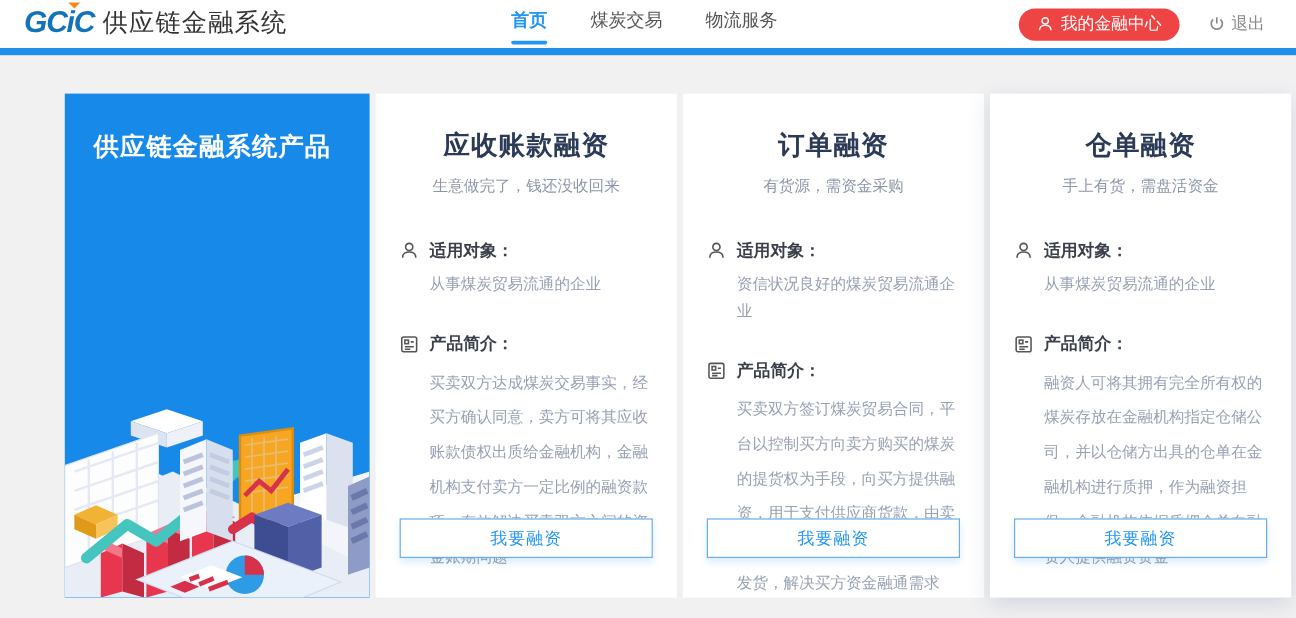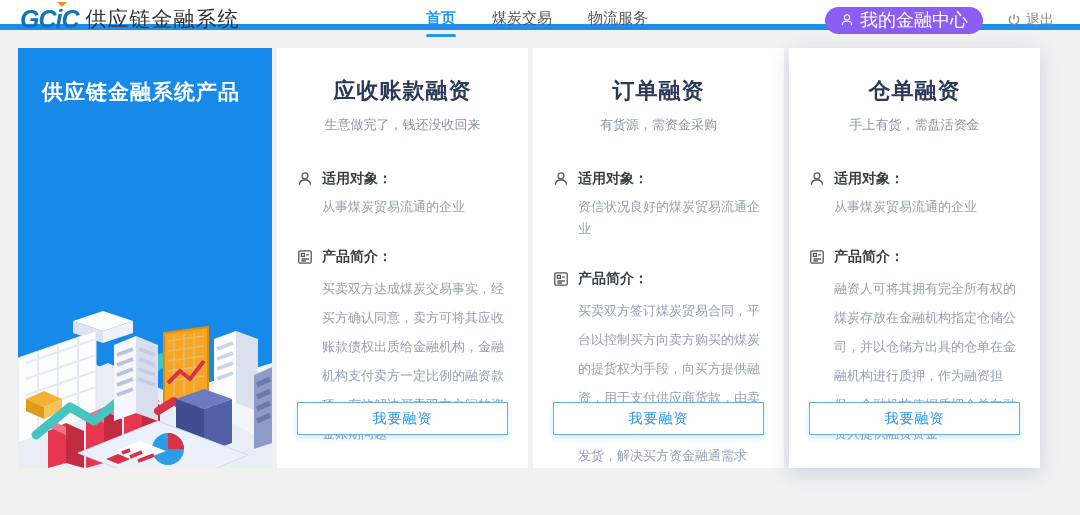--- a/index.html
+++ b/index.html
@@ -1,42 +1,42 @@
 <!DOCTYPE html>
 <html><head>
 <meta charset="utf-8">
 <style>
   * { margin:0; padding:0; box-sizing:border-box; }
   html,body { width:1080px; height:515px; overflow:hidden; }
   body { font-family:"Liberation Sans","DejaVu Sans",sans-serif; background:#f1f1f2; }
 
   
-  .header { position:relative; height:24px; background:#ffffff; }
+  .header { position:relative; height:40px; background:#ffffff; }
   .logo { position:absolute; left:20px; top:5px; display:flex; align-items:center; }
   .logo-mark { font-weight:bold; font-style:italic; font-size:25px; color:#1273b8; letter-spacing:-1px; line-height:28px; }
   .logo-i { position:relative; display:inline-block; }
   .i-hat { position:absolute; left:1px; top:-3px; width:0; height:0;
            border-left:5px solid transparent; border-right:5px solid transparent; border-top:5px solid #f5891f; }
   .logo-cn { font-size:21px; color:#333; margin-left:7px; letter-spacing:1px; }
 
   .nav { position:absolute; left:426px; top:0; height:40px; display:flex; gap:36px; align-items:center; }
   .nav-item { font-size:15px; color:#555; cursor:pointer; position:relative; height:40px; line-height:36px; }
   .nav-item.active { color:#2196f3; font-weight:bold; }
   .nav-item.active::after { content:""; position:absolute; left:0; right:0; bottom:3px; height:3px; background:#2196f3; border-radius:2px; }
 
   .header-right { position:absolute; right:26px; top:0; height:40px; display:flex; align-items:center; gap:24px; }
-  .fin-center-btn { display:flex; align-items:center; gap:6px; background:#8b5cf6; color:#fff;
-                    border:none; height:27px; padding:0 15px; border-radius:14px; font-size:18px; cursor:pointer;
+  .fin-center-btn { display:flex; align-items:center; gap:6px; background:#ef4444; color:#fff;
+                    border:none; height:27px; padding:0 15px; border-radius:14px; font-size:14px; cursor:pointer;
                     font-family:inherit; }
   .logout { display:flex; align-items:center; gap:5px; color:#888; font-size:14px; cursor:pointer;text-align:right; }
 
   .blue-bar { height:6px; background:#1e8ee9; }
 
   
-  .main { padding:18px 0 0 18px; }
+  .main { padding:32px 0 0 18px;margin-left:36px; }
   .cards { display:flex; gap:5px; }
   .card { height:420px; background:#fff; position:relative; }
 
   .promo-card { width:254px; background:#1789e8; color:#fff; overflow:hidden; }
   .promo-title { font-size:21px; font-weight:bold; margin:30px 24px 0; letter-spacing:1px; }
   .promo-sub { font-size:14px; margin:26px 24px 0; }
   .illus { position:absolute; left:0; right:0; bottom:0; display:block; }
 
   .product-card { width:251px; }
   .product-card.elevated { box-shadow:0 5px 18px rgba(60,80,120,.18); }

